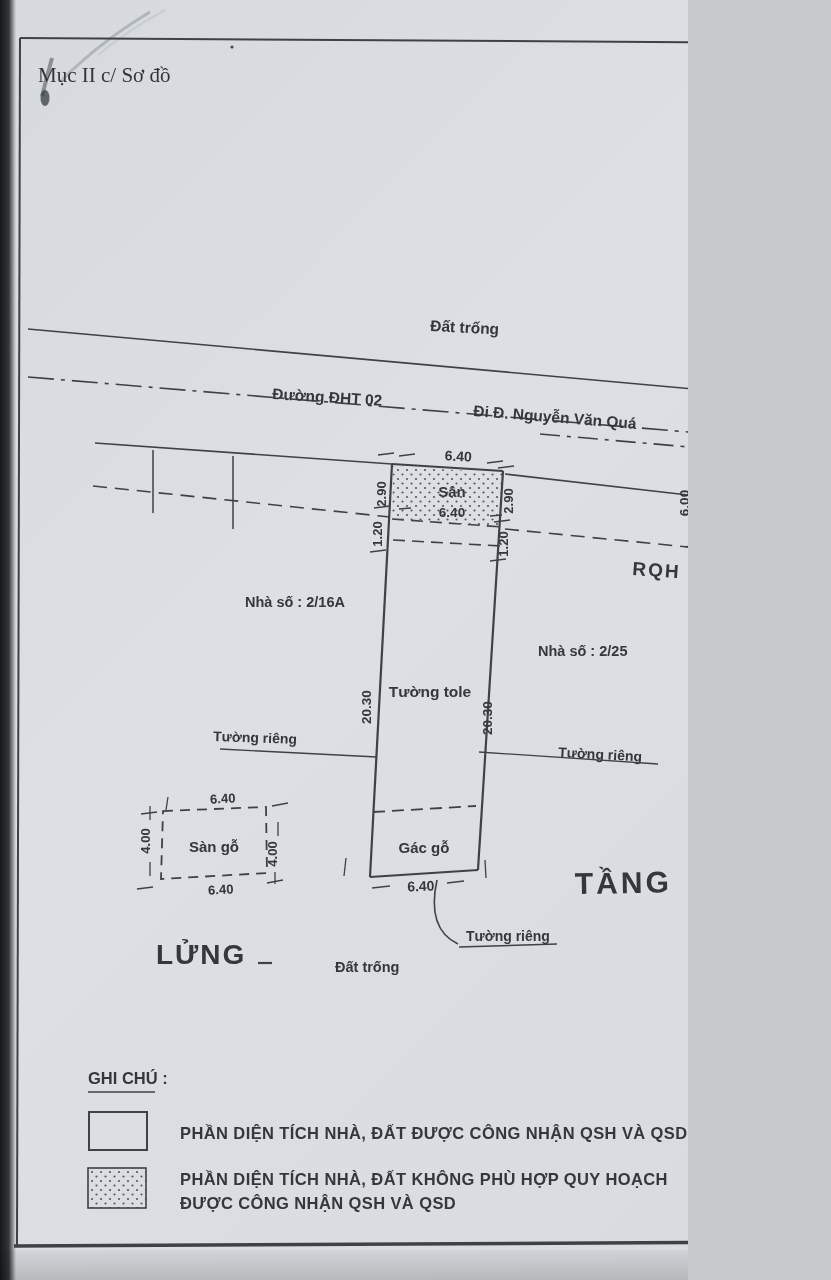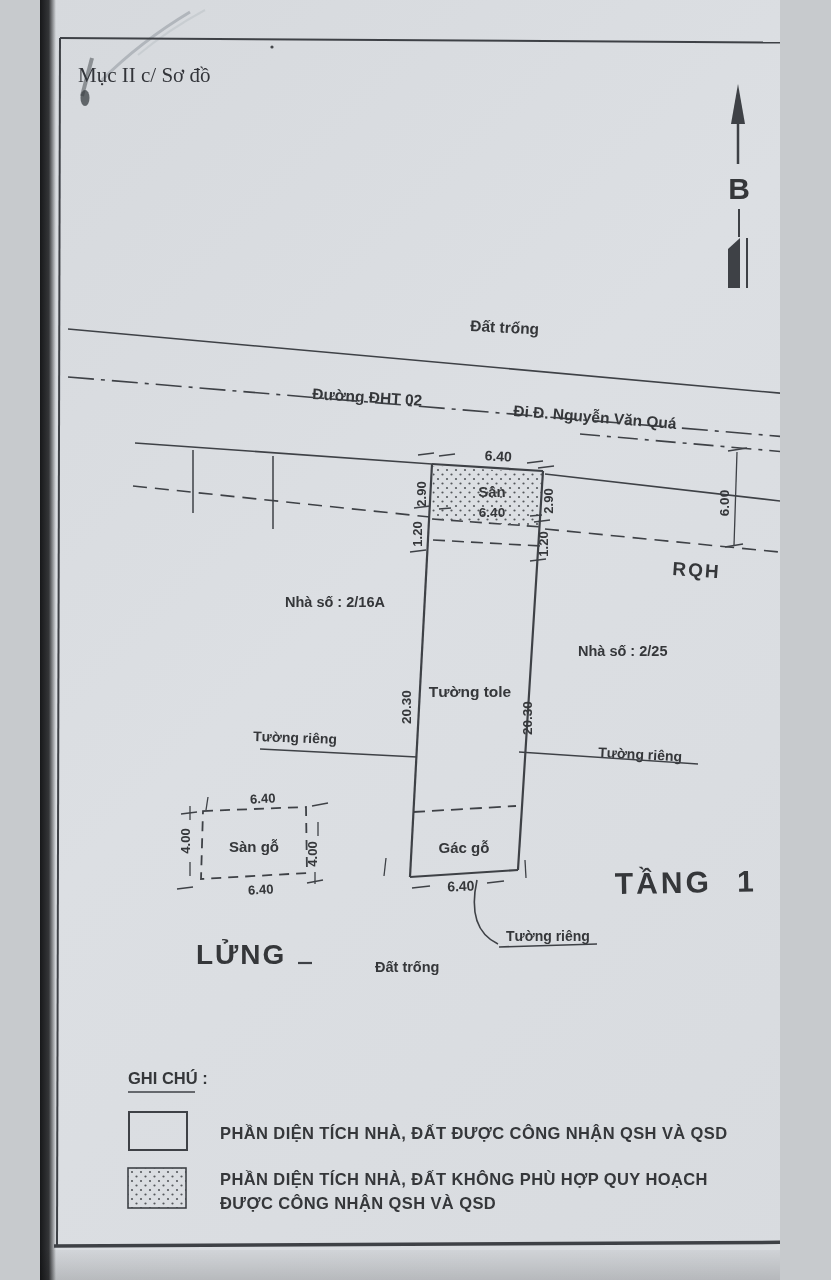--- a/index.html
+++ b/index.html
@@ -1,17 +1,17 @@
 <!DOCTYPE html>
 <html><head>
 <meta charset="utf-8">
 <style>
   html,body{margin:0;padding:0;background:#c7cacd;}
-  .stage{position:relative;width:740px;height:1280px;overflow:hidden;
-         background:linear-gradient(135deg,#d6d9dd 0%,#dcdfe3 45%,#d8dbdf 100%);margin-left:40px;}
+  .stage{position:relative;width:688px;height:1280px;overflow:hidden;
+         background:linear-gradient(135deg,#d6d9dd 0%,#dcdfe3 45%,#d8dbdf 100%);}
   svg{position:absolute;left:0;top:0;}
   .t{font-family:"Liberation Sans","DejaVu Sans",sans-serif;font-weight:bold;fill:#35373a;}
   .serif{font-family:"Liberation Serif","DejaVu Serif",serif;font-weight:normal;fill:#33353a;}
   .ln{stroke:#3e4146;fill:none;}
 </style>
 </head>
 <body>
 
 <div class="stage">
 <svg width="831" height="1280" viewBox="0 0 831 1280">

